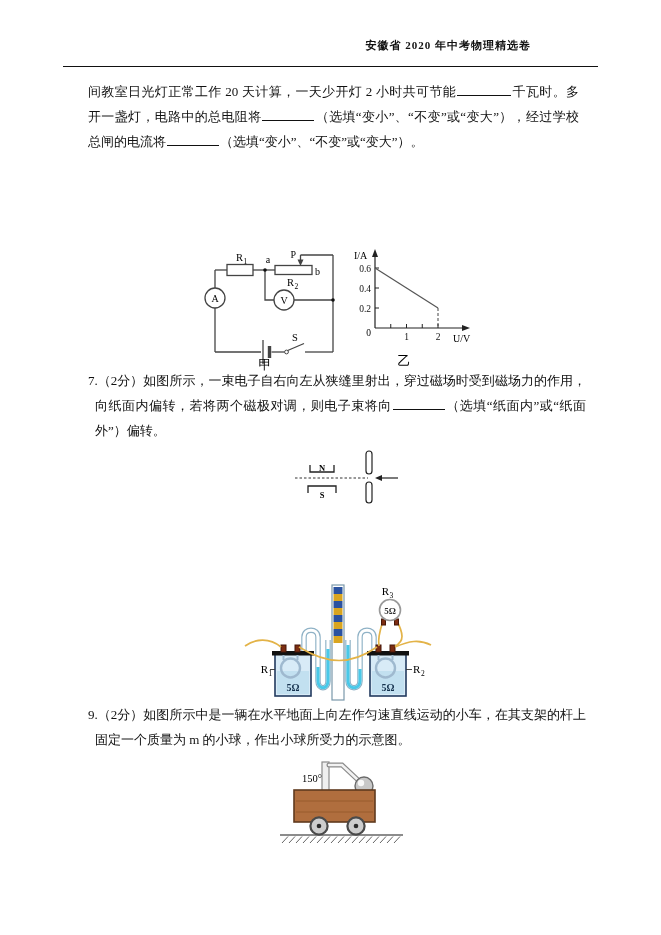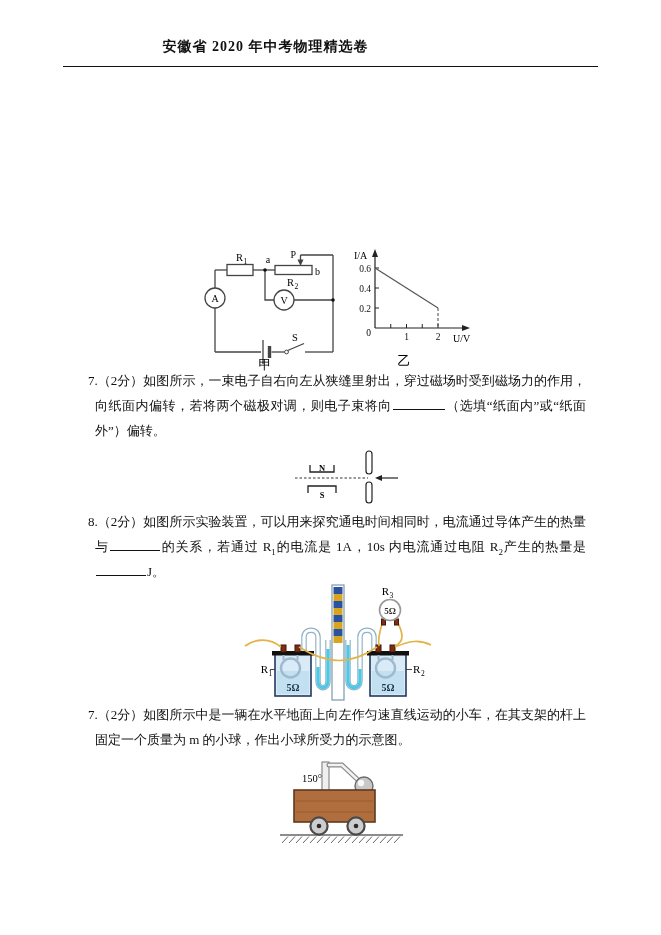--- a/index.html
+++ b/index.html
@@ -1,36 +1,37 @@
 <!DOCTYPE html>
 <html><head>
 <meta charset="utf-8">
 <style>
   html,body{margin:0;padding:0;background:#888;}
   #page{position:relative;width:661px;height:935px;background:#ffffff;margin:0 auto;overflow:hidden;
         font-family:"Liberation Serif","DejaVu Serif",serif;color:#111;}
-  .title{position:absolute;top:38px;left:0;width:531px;text-align:center;
-         font-size:14px;font-weight:bold;letter-spacing:1px;}
+  .title{position:absolute;top:38px;left:0;width:531px;text-align:right;
+         font-size:11px;font-weight:bold;letter-spacing:1px;}
   .rule{position:absolute;top:66px;left:63px;width:535px;height:0;border-top:1.6px solid #111;}
   .para{position:absolute;left:88px;width:491px;font-size:13px;line-height:25px;
         text-align:justify;text-justify:inter-ideograph;}
   .hang{padding-left:7px;text-indent:-7px;}
   sub{font-size:9px;line-height:0;}
   .blank{display:inline-block;width:50px;height:13px;border-bottom:1px solid #111;margin:0 1px;}
   svg{position:absolute;overflow:visible;}
   svg text{font-family:"Liberation Serif","DejaVu Serif",serif;}
 </style>
 </head>
 <body>
 
 <div id="page">
 
   <div class="title">安徽省 2020 年中考物理精选卷</div>
   <div class="rule"></div>
 
+  <div class="para" style="top:79px;">间教室日光灯正常工作 20 天计算，一天少开灯 2 小时共可节能<span class="blank" style="width: 54px;"></span>千瓦时。多开一盏灯，电路中的总电阻将<span class="blank" style="width: 52px;"></span>（选填“变小”、“不变”或“变大”），经过学校总闸的电流将<span class="blank" style="width: 52px;"></span>（选填“变小”、“不变”或“变大”）。</div>
 
 
   <svg style="left:165px;top:250px;" width="200" height="122" viewBox="0 0 200 122">
     <g stroke="#444" stroke-width="1.3" fill="none">
       <path d="M50,20 H62"></path>
       <rect x="62" y="14.5" width="26" height="11" fill="#fff"></rect>
       <path d="M88,20 H110"></path>
       <rect x="110" y="15.5" width="37" height="9" fill="#fff"></rect>
       <path d="M168,5 H135.5"></path>
       <path d="M135.5,5 V10"></path>
@@ -97,21 +98,20 @@
     <polyline points="18,17 18,24 42,24 42,17" fill="none" stroke="#222" stroke-width="1.3"></polyline>
     <text x="30" y="23" font-size="8.5" font-weight="bold" text-anchor="middle">N</text>
     <polyline points="16,45 16,38 44,38 44,45" fill="none" stroke="#222" stroke-width="1.3"></polyline>
     <text x="30" y="50" font-size="8.5" font-weight="bold" text-anchor="middle">S</text>
     <rect x="74" y="3" width="6" height="23" rx="3" fill="#fff" stroke="#222" stroke-width="1.2"></rect>
     <rect x="74" y="34" width="6" height="21" rx="3" fill="#fff" stroke="#222" stroke-width="1.2"></rect>
     <line x1="106" y1="30" x2="89" y2="30" stroke="#222" stroke-width="1.2"></line>
     <polygon points="83,30 90,27 90,33" fill="#222"></polygon>
   </svg>
 
-  <div class="para hang" style="top:509px;">8.（2分）如图所示实验装置，可以用来探究通电时间相同时，电流通过导体产生的热量与<span class="blank" style="width: 50px;"></span>的关系，若通过 R<sub>1</sub>的电流是 1A，10s 内电流通过电阻 R<sub>2</sub>产生的热量是<span class="blank" style="width: 50px;"></span>J。</div>
 
   <svg style="left:243px;top:583px;" width="190" height="120" viewBox="0 0 190 120">
 
     <rect x="89" y="2" width="12" height="115" fill="#fff" stroke="#7a98ab" stroke-width="1.2"></rect>
     <g>
       <rect x="90.5" y="4" width="9" height="7" fill="#2a52a0"></rect>
       <rect x="90.5" y="11" width="9" height="7" fill="#d9a520"></rect>
       <rect x="90.5" y="18" width="9" height="7" fill="#2a52a0"></rect>
       <rect x="90.5" y="25" width="9" height="7" fill="#d9a520"></rect>
       <rect x="90.5" y="32" width="9" height="7" fill="#2a52a0"></rect>
@@ -170,21 +170,21 @@
     <g>
       <rect x="138.5" y="36" width="4" height="6" fill="#7c2d12" stroke="#451708"></rect>
       <rect x="151.5" y="36" width="4" height="6" fill="#7c2d12" stroke="#451708"></rect>
       <circle cx="147" cy="27" r="10.5" fill="#fff" stroke="#999" stroke-width="1.6"></circle>
       <text x="147" y="30.5" font-size="9" font-weight="bold" text-anchor="middle" fill="#333">5Ω</text>
     </g>
     <text x="146" y="12" font-size="11" text-anchor="end">R</text>
     <text x="146.5" y="15" font-size="7.5">3</text>
   </svg>
 
-  <div class="para hang" style="top:702px;">7.（2分）如图所示中是一辆在水平地面上向左作匀速直线运动的小车，在其支架的杆上固定一个质量为 m 的小球，作出小球所受力的示意图。</div>
+  <div class="para hang" style="top:702px;">9.（2分）如图所示中是一辆在水平地面上向左作匀速直线运动的小车，在其支架的杆上固定一个质量为 m 的小球，作出小球所受力的示意图。</div>
 
   <svg style="left:278px;top:753px;" width="135" height="112" viewBox="0 0 135 112">
     <line x1="2" y1="82" x2="125" y2="82" stroke="#666" stroke-width="1.4"></line>
     <g stroke="#666" stroke-width="1">
       <line x1="10" y1="83.5" x2="4" y2="90"></line>
         <line x1="17" y1="83.5" x2="11" y2="90"></line>
       <line x1="24" y1="83.5" x2="18" y2="90"></line>
         <line x1="31" y1="83.5" x2="25" y2="90"></line>
       <line x1="38" y1="83.5" x2="32" y2="90"></line>
         <line x1="45" y1="83.5" x2="39" y2="90"></line>

